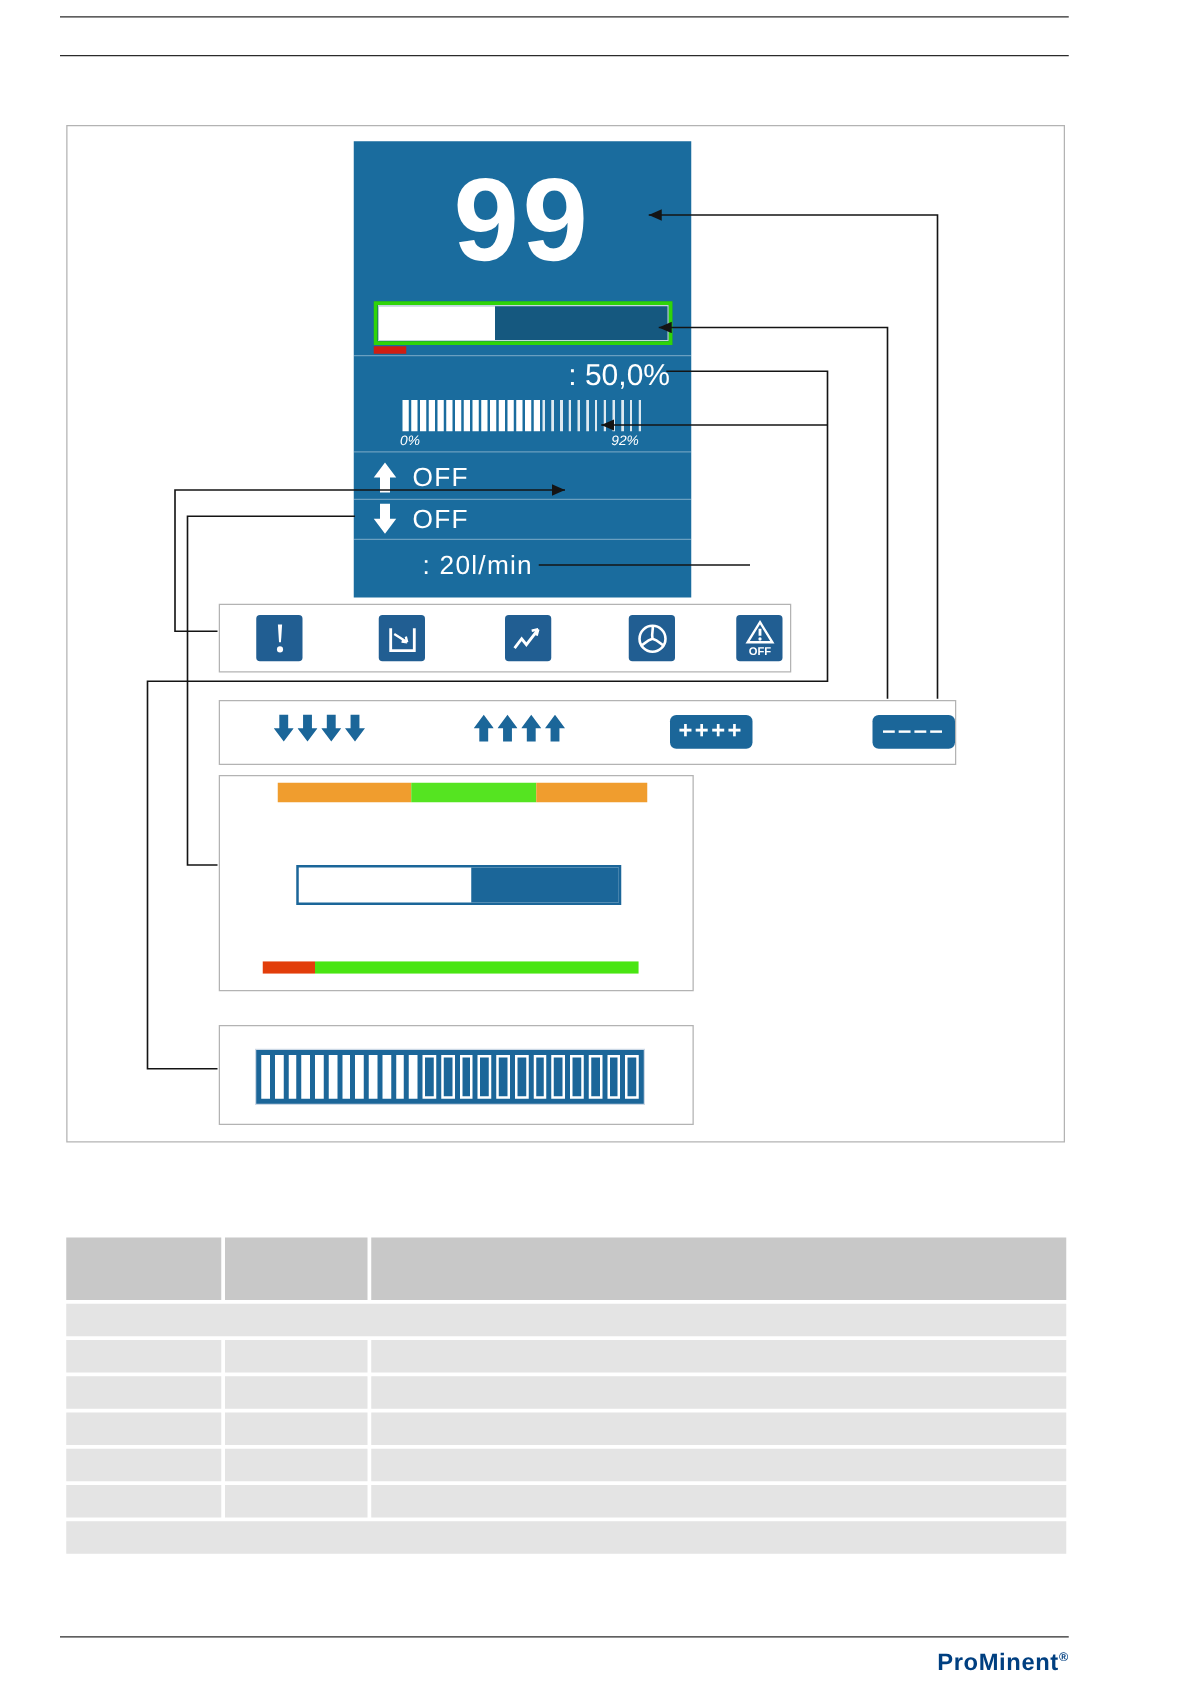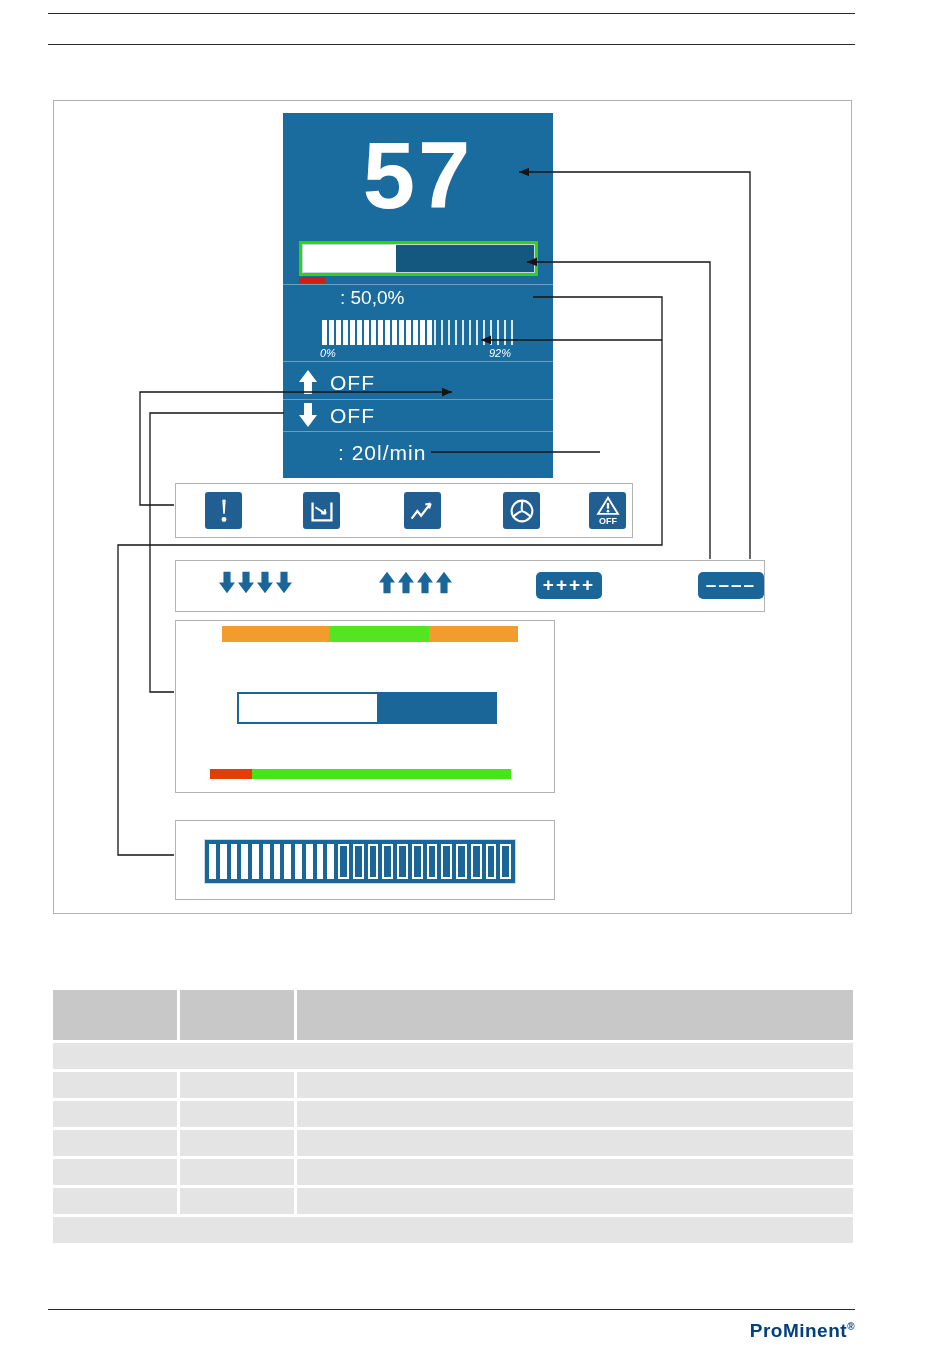--- a/index.html
+++ b/index.html
@@ -11,21 +11,21 @@
 
   
   #lcd-panel{left:283px;top:113px;width:270px;height:365px;background:#1a6c9e}
   #lcd-main-value{left:283px;top:122px;width:270px;height:112px;color:#fff;
     font-size:94px;font-weight:bold;text-align:center;line-height:108px;letter-spacing:3px}
   #lcd-progress{left:299px;top:241px;width:239px;height:35px;border:3px solid #2fd409;
     box-shadow:inset 0 0 0 1px rgba(255,255,255,.75);background:#15587f}
   #lcd-progress .fill{position:absolute;left:1px;top:1px;bottom:1px;background:#fff}
   #lcd-tick{left:299px;top:277px;width:26px;height:6px;background:#cf1e12}
   .lcd-divider{left:283px;width:270px;height:1px;background:rgba(255,255,255,.35)}
-  #lcd-dosing{left:340px;top:287px;width:196px;height:26px;color:#fff;font-size:19px;text-align:left}
+  #lcd-dosing{left:340px;top:287px;width:196px;height:26px;color:#fff;font-size:24px;text-align:right}
   #lcd-gauge{left:322px;top:320px;width:196px;height:25px;display:flex;align-items:stretch}
   #lcd-gauge .seg{flex:1;margin-right:2px}
   #lcd-gauge .seg.on{background:#fff}
   #lcd-gauge .seg.off{background:linear-gradient(to right,rgba(255,255,255,.85) 2px,transparent 2px)}
   .scale-label{color:#fff;font-size:11px;font-style:italic}
   .lcd-text{color:#fff;font-size:21px;letter-spacing:1px}
   .blk{display:block}
   .blk path{fill:#1b6699}
   .lcd-arrow path{fill:#fff}
   .up{transform:rotate(180deg)}
@@ -75,21 +75,21 @@
 </style>
 </head>
 <body>
 
 <div class="abs rule" style="left:48px;top:13px;width:807px"></div>
 <div class="abs rule" style="left:48px;top:44px;width:807px"></div>
 
 <div class="abs frame" style="left:53px;top:100px;width:799px;height:814px"></div>
 
 <div class="abs" id="lcd-panel" style="background: rgb(26, 108, 158);"></div>
-<div class="abs" id="lcd-main-value">57</div>
+<div class="abs" id="lcd-main-value">99</div>
 
 <div class="abs" id="lcd-progress">
   <div class="fill" style="width: 40%;"></div>
 </div>
 <div class="abs" id="lcd-tick"></div>
 
 <div class="abs lcd-divider" style="top:284px"></div>
 <div class="abs" id="lcd-dosing">: 50,0%</div>
 
 <div class="abs" id="lcd-gauge">

